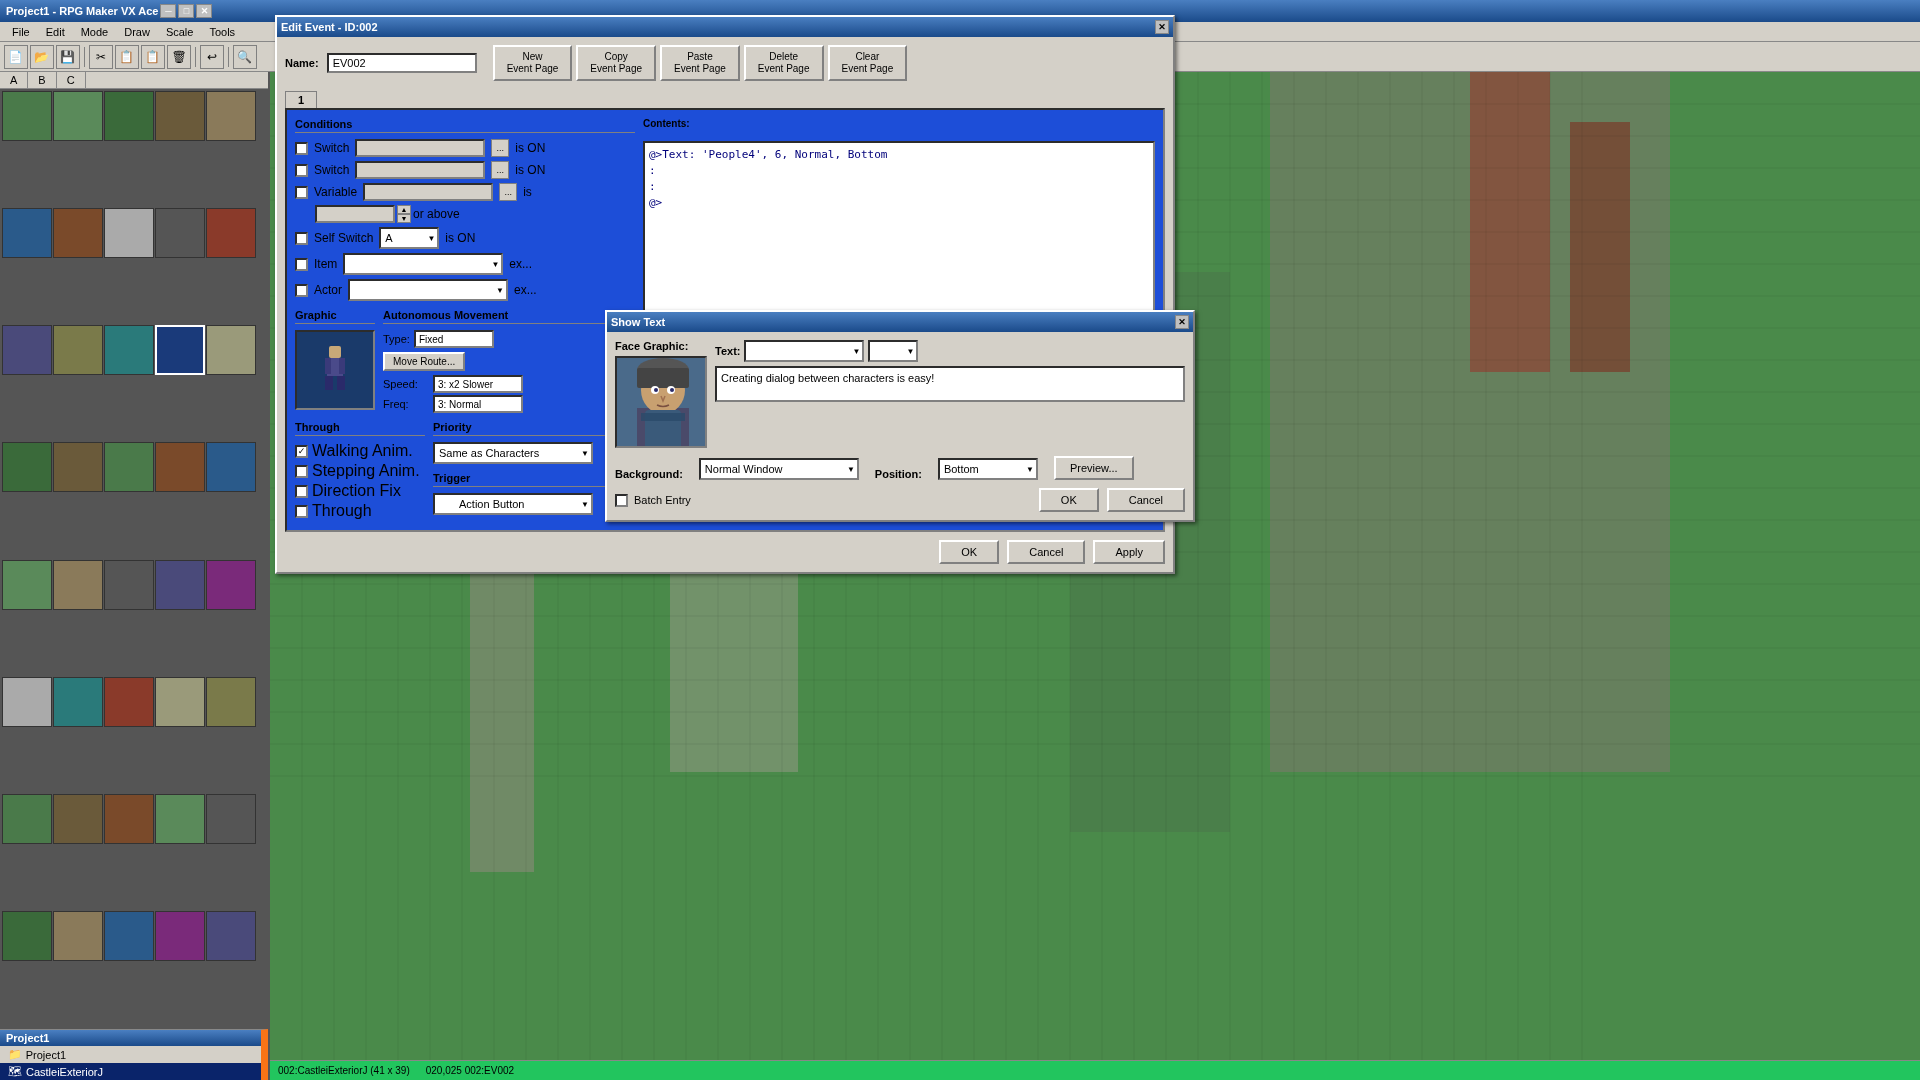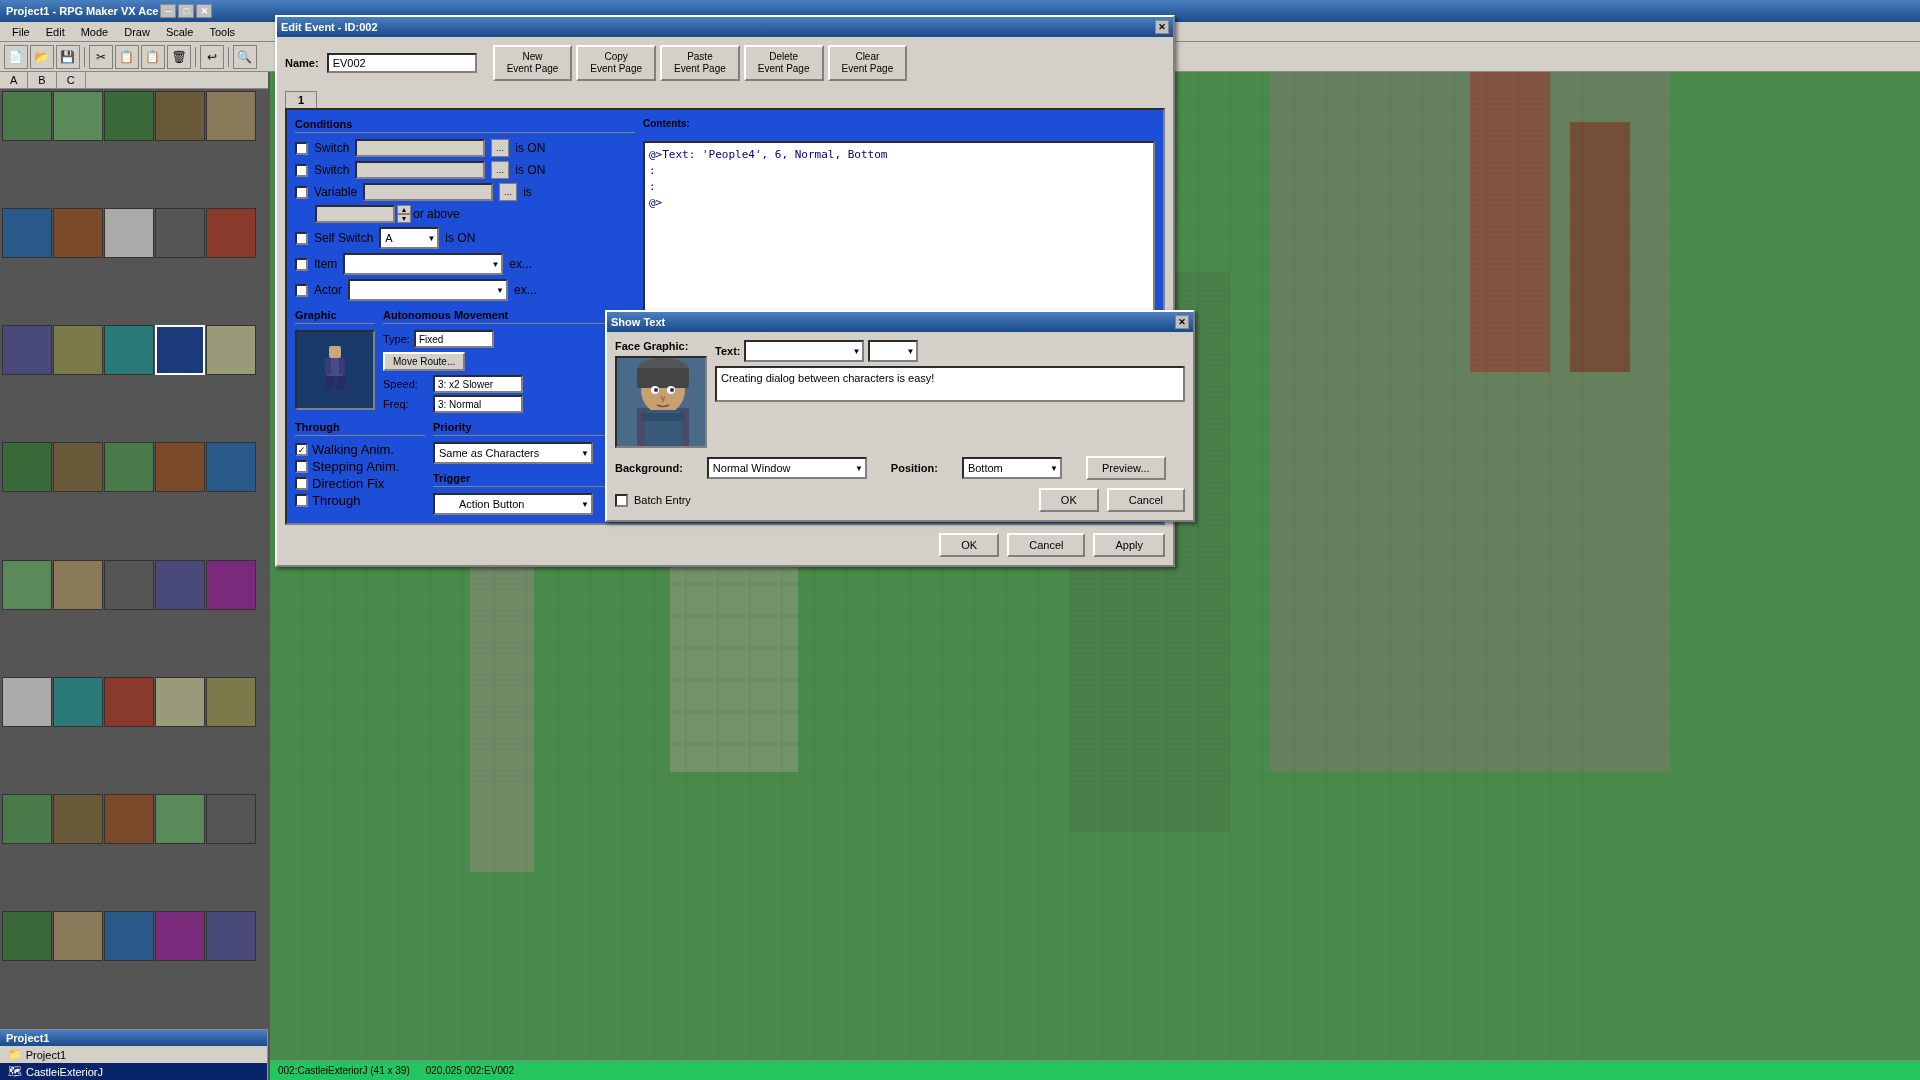--- a/index.html
+++ b/index.html
@@ -263,21 +263,21 @@
       margin-bottom: 2px;
     }
     .opt-checkbox {
       width: 13px; height: 13px;
       border: 2px inset #808080;
       background: white;
       cursor: pointer;
       flex-shrink: 0;
     }
     .opt-checkbox.checked { background: white; }
-    .opt-label { font-size: 13px; text-align: center; }
+    .opt-label { font-size: 16px; text-align: center; }
 
     .dropdown-select {
       width: 160px;
       height: 22px;
       border: 2px inset #808080;
       background: white;
       padding: 1px 4px;
       font-size: 11px;
       appearance: none;
       -webkit-appearance: none;
@@ -437,21 +437,21 @@
       <div class="tile-cell tc7"></div>
       <div class="tile-cell tc2"></div>
       <div class="tile-cell tc9"></div>
       <div class="tile-cell tc3"></div>
       <div class="tile-cell tc5"></div>
       <div class="tile-cell tc6"></div>
       <div class="tile-cell tc14"></div>
       <div class="tile-cell tc11"></div>
     </div>
 
-    <div style="background:#d4d0c8;border-top:1px solid #888;border-right:1px solid #f97316;">
+    <div style="background:#d4d0c8;border-top:1px solid #888;border-right:7px solid #f97316;">
       <div style="background:linear-gradient(to bottom,#4a7fc1,#1a4a8a);color:white;padding:2px 6px;font-size:11px;font-weight:bold;">
         <span>Project1</span>
       </div>
       <div class="project-tree-item">
         <span>📁</span>
         <span>Project1</span>
       </div>
       <div class="project-tree-item selected">
         <span>🗺</span>
         <span>CastleiExteriorJ</span>
@@ -805,21 +805,21 @@
             <div class="dropdown-wrap">
               <select class="st-dropdown" style="width:50px;">
                 <option></option>
               </select>
             </div>
           </div>
           <textarea class="text-area-large" style="flex: 1 1 0%; height: 80px; resize: none; border: 2px inset rgb(128, 128, 128); background: white; padding: 4px; font-size: 11px; font-family: &quot;MS Sans Serif&quot;, sans-serif;">Creating dialog between characters is easy!</textarea>
         </div>
       </div>
 
-      <div style="display:flex;align-items:center;gap:24px;margin-bottom:8px;">
+      <div style="display:flex;align-items:flex-end;gap:16px;margin-bottom:8px;">
         <span style="font-size:11px;font-weight:bold;">Background:</span>
         <div class="dropdown-wrap">
           <select class="st-dropdown" style="width:160px;">
             <option>Normal Window</option>
             <option>Dim</option>
             <option>Transparent</option>
           </select>
         </div>
         <span style="font-size:11px;font-weight:bold;">Position:</span>
         <div class="dropdown-wrap">

